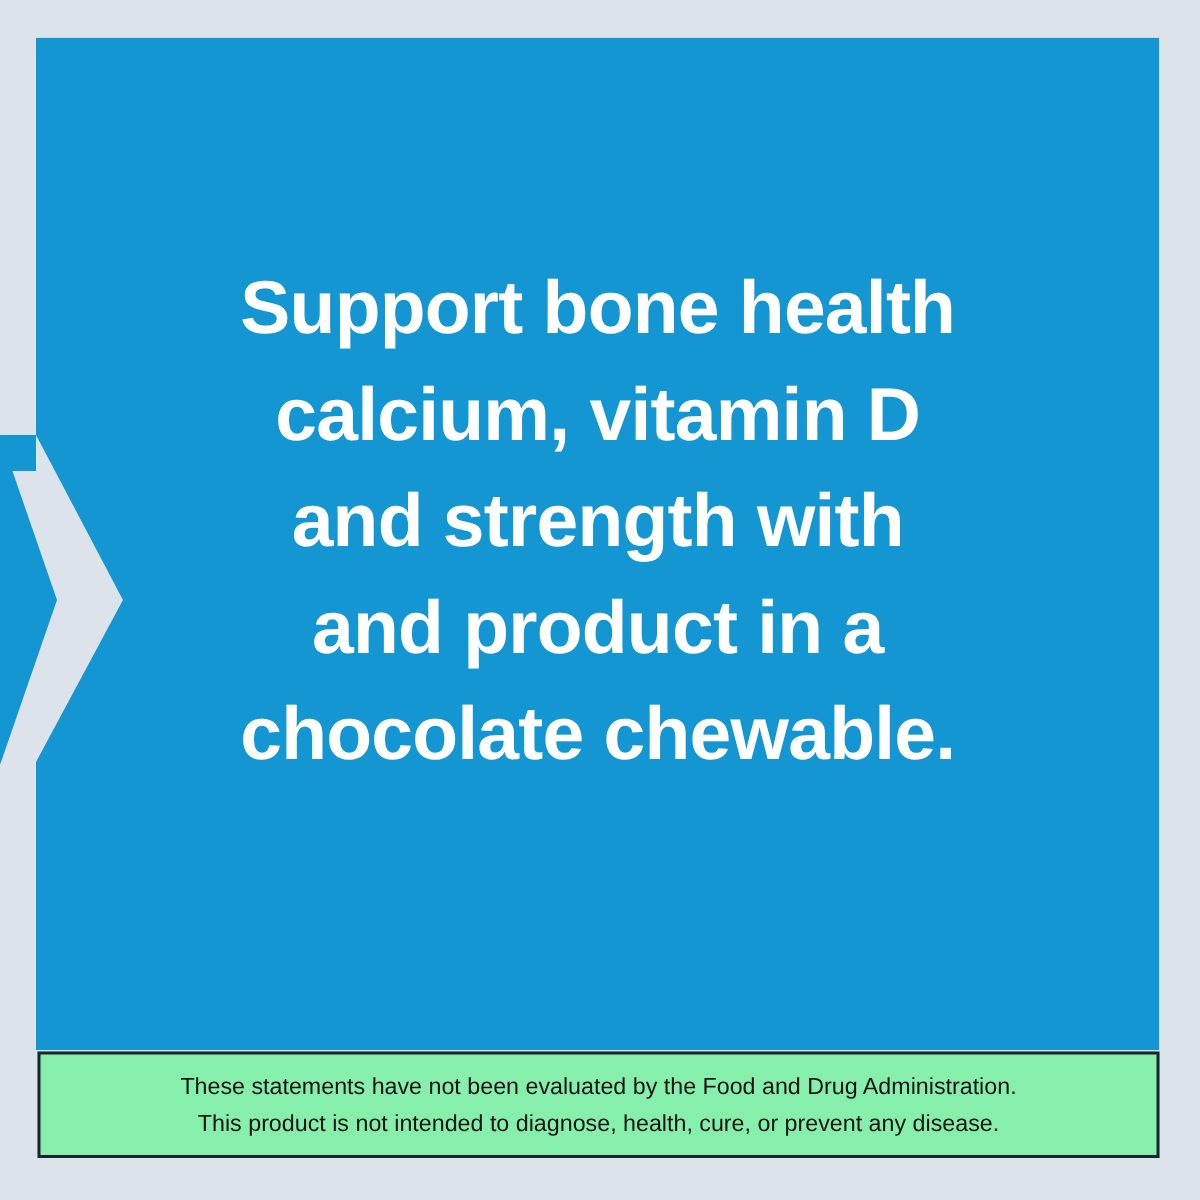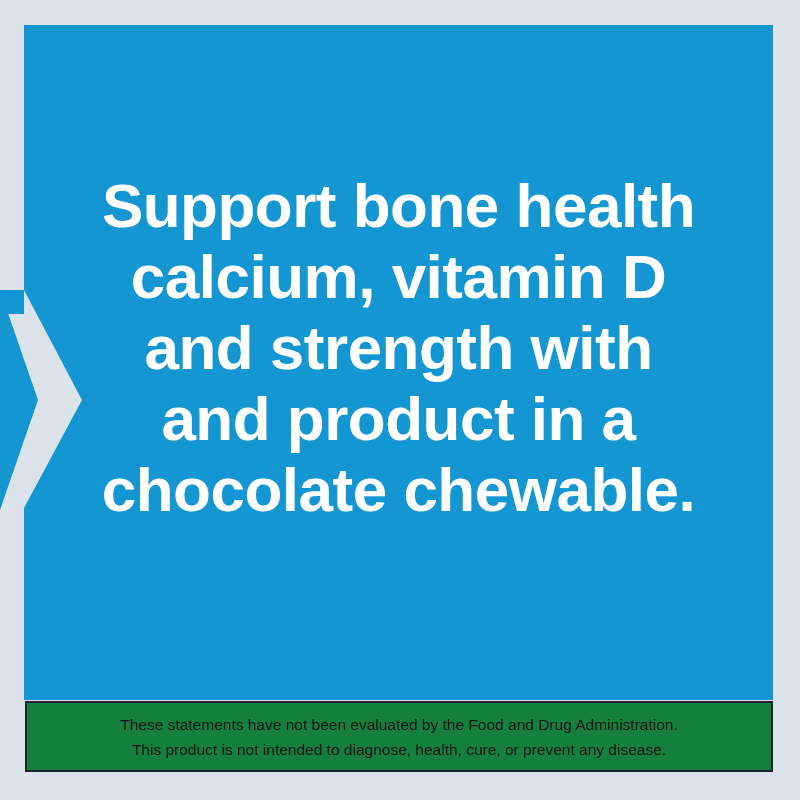--- a/index.html
+++ b/index.html
@@ -49,38 +49,38 @@
   
   .headline {
     position: absolute;
     left: 24px;
     top: 170px;
     width: 749px;
     text-align: center;
     color: #ffffff;
     font-family: "Liberation Sans", sans-serif;
     font-weight: bold;
-    font-size: 62px;
+    font-size: 50px;
     line-height: 71px;
     letter-spacing: -0.5px;
   }
   .headline .hl-line {
     display: block;
     white-space: nowrap;
   }
 
   
   .disclaimer-box {
     position: absolute;
     left: 25px;
     top: 701px;
     width: 748px;
     height: 71px;
     box-sizing: border-box;
-    background: #15803d;
+    background: #86efac;
     border: 2px solid #1b2433;
     display: flex;
     flex-direction: column;
     align-items: center;
     justify-content: center;
   }
   .disclaimer-box .dc-line {
     display: block;
     color: #141414;
     font-family: "Liberation Sans", sans-serif;

